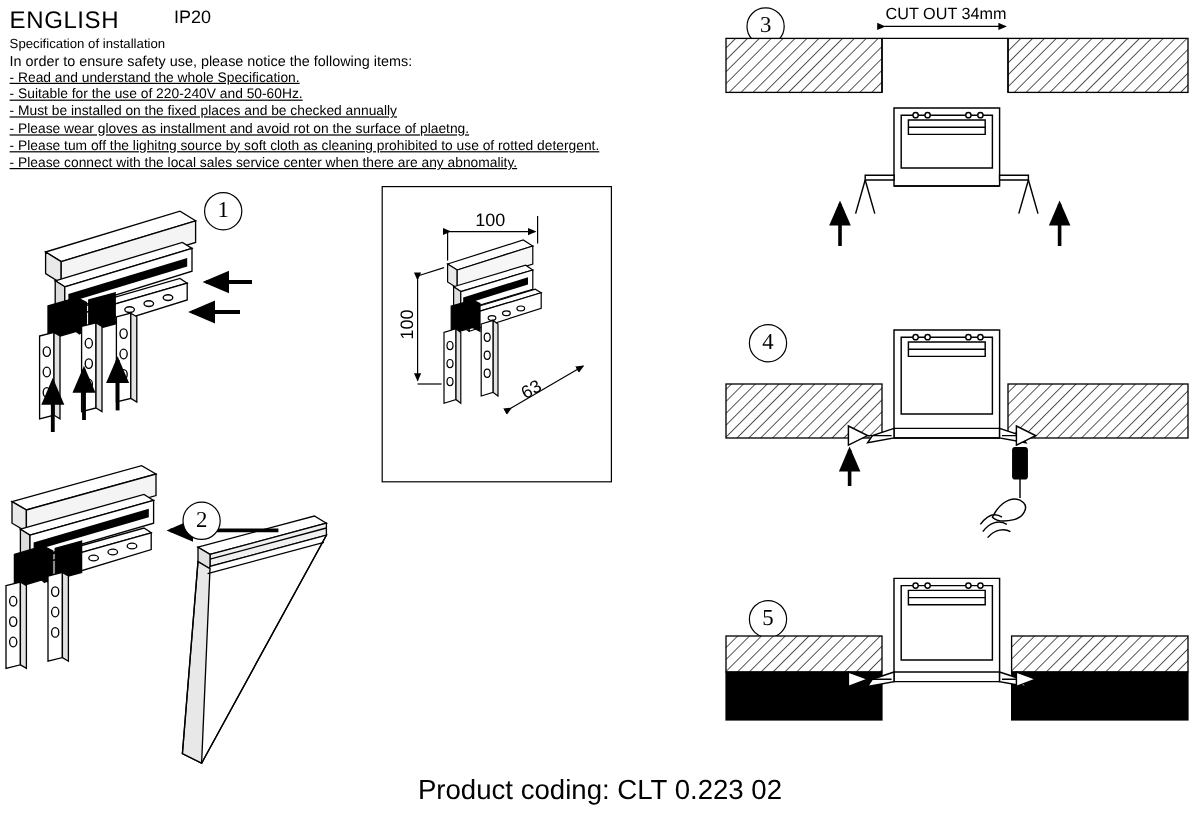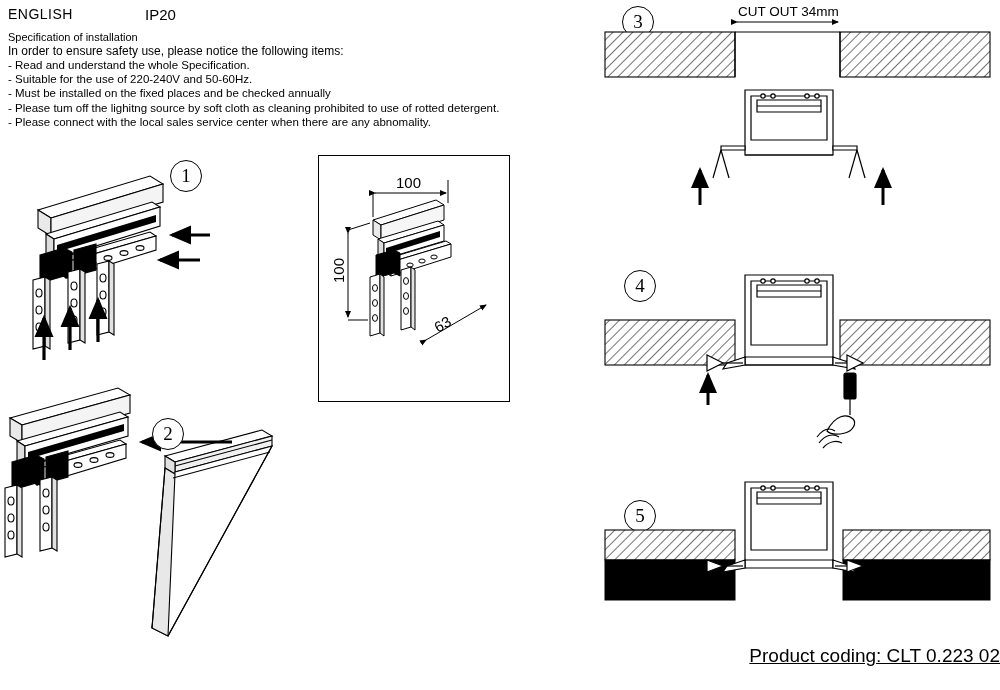--- a/index.html
+++ b/index.html
@@ -13,48 +13,47 @@
     position: relative;
     font-family: "Liberation Sans", sans-serif;
     color: #000;
     overflow: hidden;
   }
   .abs { position: absolute; }
 
   
   #header-lang {
     left: 8px; top: 6px;
-    font-size: 14px;
+    font-size: 20px;
     letter-spacing: .5px;
   }
   #header-ip {
     left: 145px; top: 6px;
     font-size: 15px;
   }
   #spec-title {
     left: 8px; top: 31px;
     font-size: 11px;
   }
   #spec-lead {
     left: 8px; top: 44px;
     font-size: 12px;
   }
   #spec-list {
     left: 8px; top: 58px;
     font-size: 11.5px;
     line-height: 14.2px;
   }
-  #spec-list div { white-space: nowrap; }
+  #spec-list div { white-space: nowrap; text-decoration: underline; }
 
   
   #product-coding {
     left: 0; right: 0; top: 645px;
-    text-align: right;
-    font-size: 19px;
-    text-decoration: underline;
+    text-align: center;
+    font-size: 23px;
   }
 
   
   .step-circle {
     width: 30px; height: 30px;
     border: 1.6px solid #000;
     border-radius: 50%;
     display: flex;
     align-items: center;
     justify-content: center;
@@ -96,20 +95,21 @@
 <body>
 
 <div class="abs" id="header-lang">ENGLISH</div>
 <div class="abs" id="header-ip">IP20</div>
 <div class="abs" id="spec-title">Specification of installation</div>
 <div class="abs" id="spec-lead">In order to ensure safety use, please notice the following items:</div>
 <div class="abs" id="spec-list">
   <div>- Read and understand the whole Specification.</div>
   <div>- Suitable for the use of 220-240V and 50-60Hz.</div>
   <div>- Must be installed on the fixed places and be checked annually</div>
+  <div>- Please wear gloves as installment and avoid rot on the surface of plaetng.</div>
   <div>- Please tum off the lighitng source by soft cloth as cleaning prohibited to use of rotted detergent.</div>
   <div>- Please connect with the local sales service center when there are any abnomality.</div>
 </div>
 
 <svg class="abs" width="0" height="0" style="left:0;top:0">
   <defs>
     <pattern id="hatch45" width="7" height="7" patternTransform="rotate(45)" patternUnits="userSpaceOnUse">
       <rect width="7" height="7" fill="#fff"></rect>
       <line x1="0" y1="0" x2="0" y2="7" stroke="#000" stroke-width="1.1"></line>
     </pattern>

